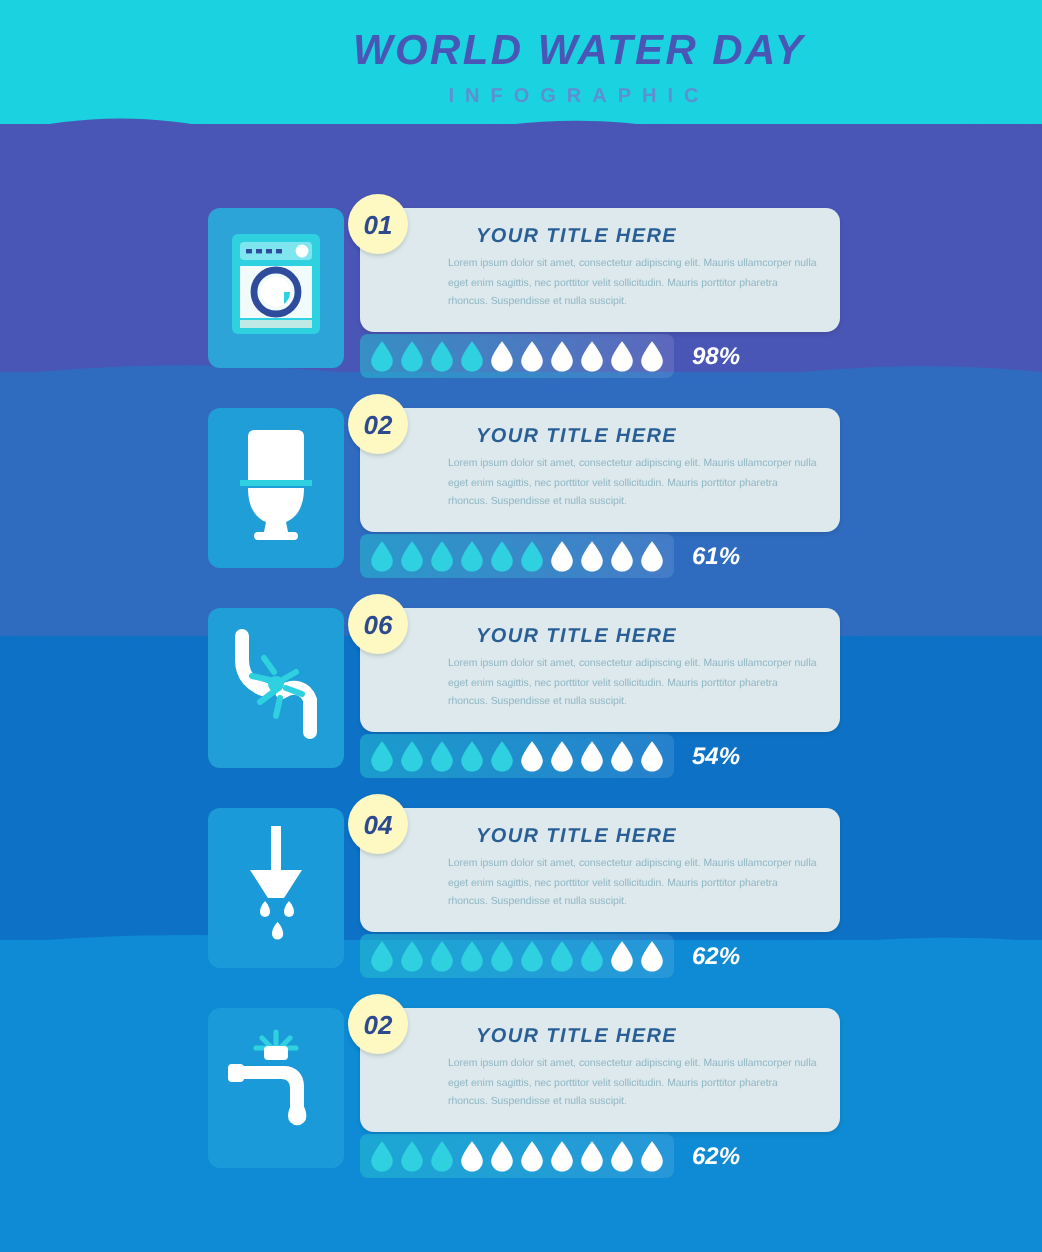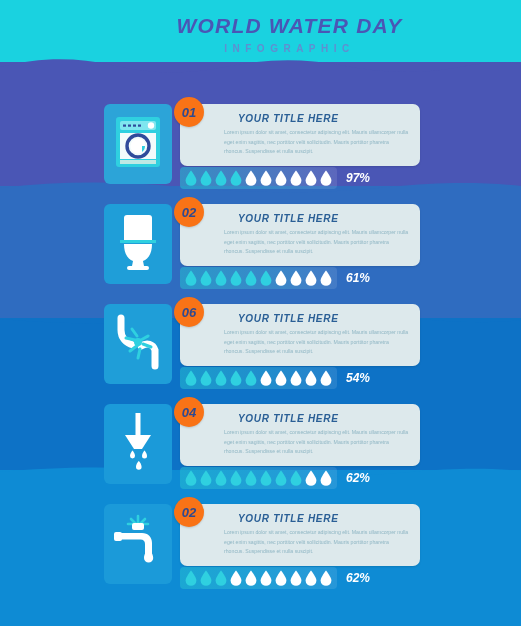--- a/index.html
+++ b/index.html
@@ -72,21 +72,21 @@
     position: relative;
     background: #dde9ec;
     border-radius: 7px;
     min-height: 55px;
     padding: 9px 10px 9px 44px;
     box-shadow: 0 1px 2px rgba(0,0,0,.12);
   }
   .badge {
     position: absolute; left: -6px; top: -7px;
     width: 30px; height: 30px; border-radius: 50%;
-    background: #f97316;
+    background: #fef9c3;
     color: #2e4a8f;
     font-size: 13px; font-weight: bold; font-style: italic;
     display: flex; align-items: center; justify-content: center;
     box-shadow: 0 1px 2px rgba(0,0,0,.15);
   }
   .panel-title {
     font-size: 10px; font-weight: bold; font-style: italic;
     color: #2a5f96; letter-spacing: .7px;
     margin-bottom: 4px;
     margin-left: 14px;
@@ -206,21 +206,21 @@
             <svg class="drop" viewBox="0 0 12 16">
     <path d="M6 0.6 C6 0.6 11.4 7.4 11.4 10.4 A5.4 5.4 0 0 1 0.6 10.4 C0.6 7.4 6 0.6 6 0.6 Z" fill="#ffffff"></path>
   </svg>
             <svg class="drop" viewBox="0 0 12 16">
     <path d="M6 0.6 C6 0.6 11.4 7.4 11.4 10.4 A5.4 5.4 0 0 1 0.6 10.4 C0.6 7.4 6 0.6 6 0.6 Z" fill="#ffffff"></path>
   </svg>
             <svg class="drop" viewBox="0 0 12 16">
     <path d="M6 0.6 C6 0.6 11.4 7.4 11.4 10.4 A5.4 5.4 0 0 1 0.6 10.4 C0.6 7.4 6 0.6 6 0.6 Z" fill="#ffffff"></path>
   </svg>
           </div>
-      <div class="pct">97%</div>
+      <div class="pct">98%</div>
     </div>
   </div>
       <div class="row">
     <div class="icon-card" style="background:#1f9ed8">
       <span><svg width="46" height="58" viewBox="0 0 46 58">
         <path d="M12 2 h22 a3 3 0 0 1 3 3 v22 h-28 v-22 a3 3 0 0 1 3 -3 z" fill="#ffffff"></path>
         <rect x="5" y="27" width="36" height="3" fill="#2fd0e0"></rect>
         <path d="M9 31 h28 c0 10 -4 15 -9 17 l1 5 h3 a2 2 0 0 1 0 4 h-18 a2 2 0 0 1 0 -4 h3 l1 -5 c-5 -2 -9 -7 -9 -17 z" fill="#ffffff"></path>
       </svg></span>
     </div>

